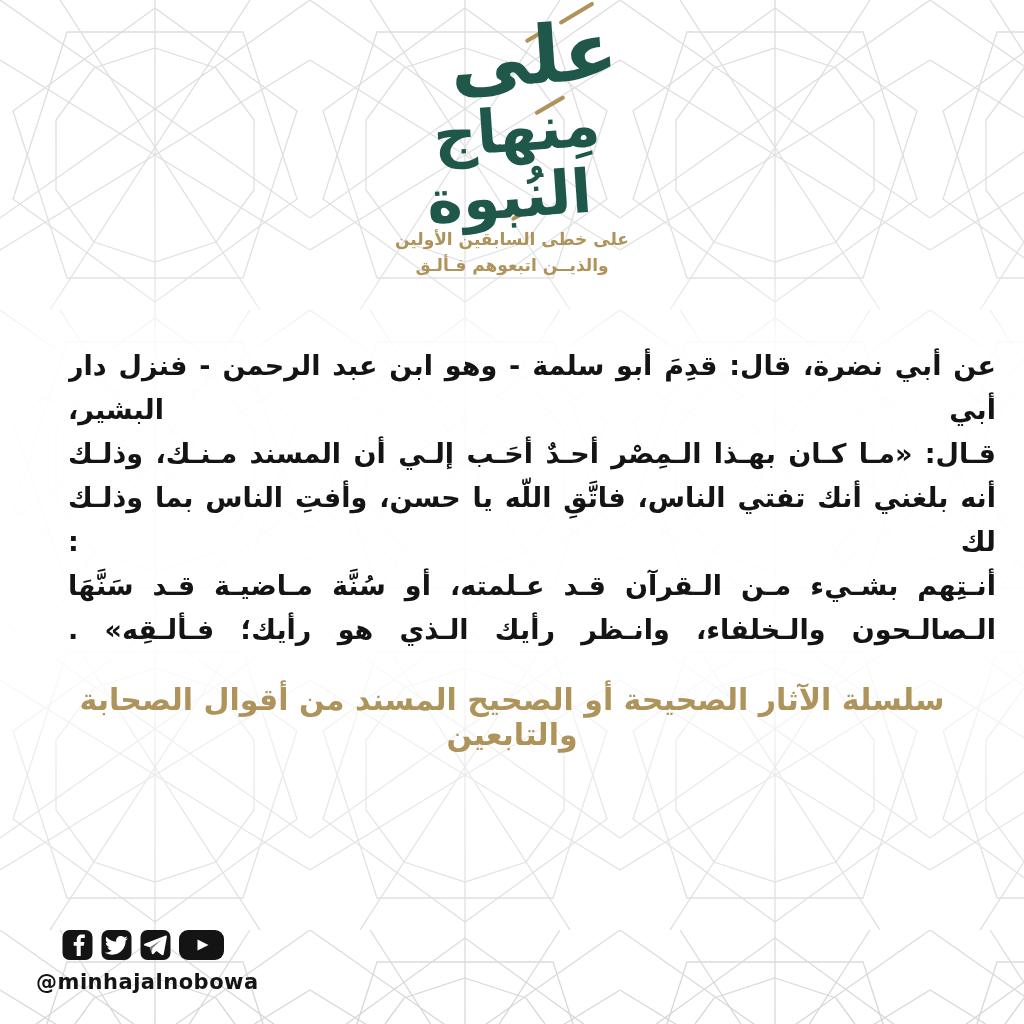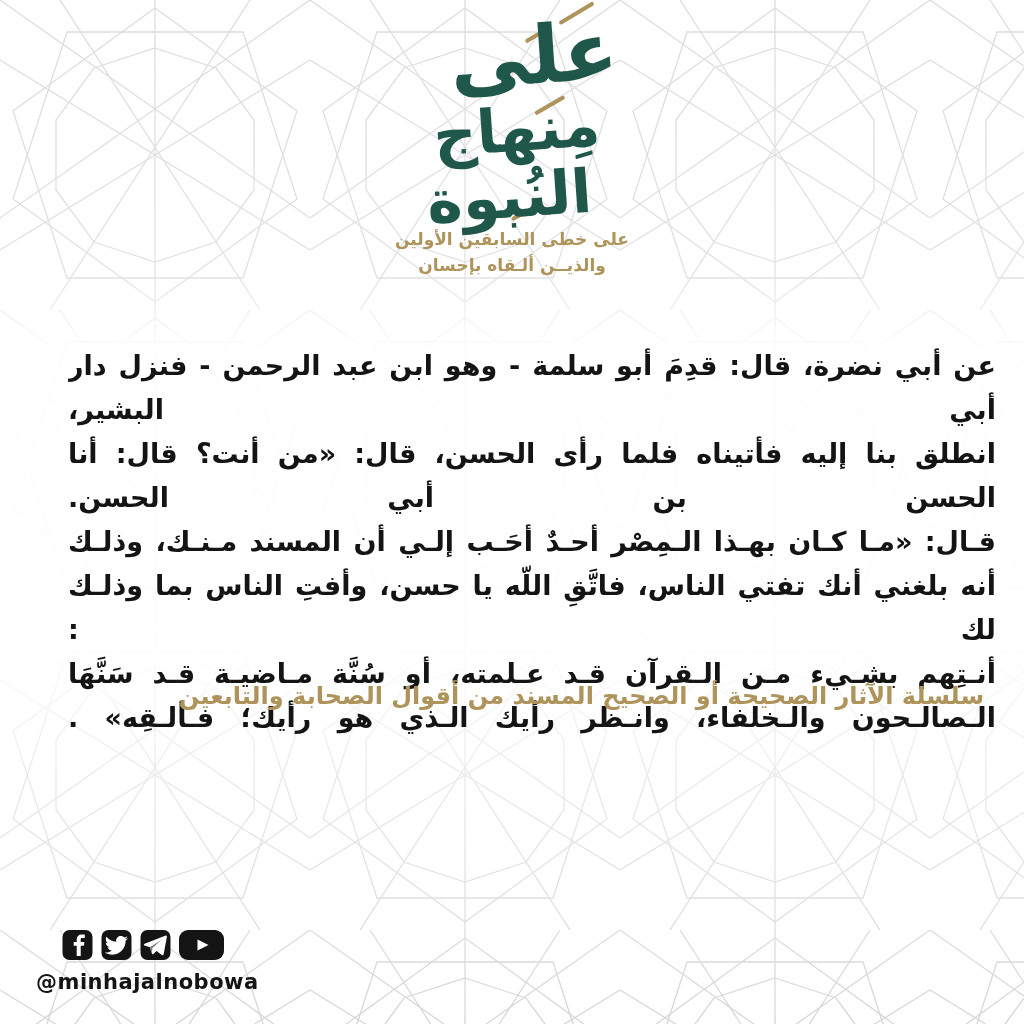--- a/index.html
+++ b/index.html
@@ -21,22 +21,22 @@
   .acc-c{width:34px;top:86px;right:28px;transform:rotate(-26deg);}
   .acc-d{width:26px;top:192px;right:66px;transform:rotate(-24deg);}
   .tagline{color:var(--gold);font-size:17px;font-weight:600;line-height:1.55;direction:rtl;}
   
   .athar{position:absolute;top:344px;right:28px;left:28px;direction:rtl;color:var(--ink);margin-left:40px;}
   .athar .line{
     font-size:27px;font-weight:bold;line-height:44px;
     text-align:justify;text-align-last:justify;overflow:hidden;white-space:normal;
   }
   
-  .series{position:absolute;top:682px;left:40px;right:40px;text-align:right;
-    color:var(--gold);font-size:24px;font-weight:700;direction:rtl;}
+  .series{position:absolute;top:682px;left:40px;right:40px;text-align:center;
+    color:var(--gold);font-size:30px;font-weight:700;direction:rtl;}
   
   .social{position:absolute;left:62px;top:930px;display:flex;gap:8px;align-items:center;}
   .social .icon{display:inline-block;line-height:0;cursor:pointer;}
   .handle{position:absolute;left:36px;top:970px;font-size:21px;font-weight:bold;
     letter-spacing:.5px;color:var(--ink);}
 </style>
 </head>
 <body>
 
 <div class="canvas">
@@ -76,27 +76,26 @@
       <span class="acc acc-a"></span>
       <span class="acc acc-b"></span>
       <span class="acc acc-c"></span>
       <span class="acc acc-d"></span>
       <div class="logo-l1">على</div>
       <div class="logo-l2">مِنهاج</div>
       <div class="logo-l3">النُبوة</div>
     </div>
     <div class="tagline">
       <div>على خطى السابقين الأولين</div>
-      <div>والذيــن ألـقاه بإحسان</div>
+      <div>والذيــن اتبعوهم فـألـق</div>
     </div>
   </div>
 
   <div class="athar" dir="rtl">
     <div class="line">عن أبي نضرة، قال: قدِمَ أبو سلمة - وهو ابن عبد الرحمن - فنزل دار أبي البشير،</div>
-    <div class="line">انطلق بنا إليه فأتيناه فلما رأى الحسن، قال: «من أنت؟ قال: أنا الحسن بن أبي الحسن.</div>
     <div class="line">قـال: «مـا كـان بهـذا الـمِصْر أحـدٌ أحَـب إلـي أن المسند مـنـك، وذلـك</div>
     <div class="line">أنه بلغني أنك تفتي الناس، فاتَّقِ اللّه يا حسن، وأفتِ الناس بما وذلـك لك :</div>
     <div class="line">أنـتِهم بشـيء مـن الـقرآن قـد عـلمته، أو سُنَّة مـاضيـة قـد سَنَّهَا</div>
     <div class="line">الـصالـحون والـخلفاء، وانـظر رأيك الـذي هو رأيك؛ فـألـقِه» .</div>
   </div>
 
   <div class="series">سلسلة الآثار الصحيحة أو الصحيح المسند من أقوال الصحابة والتابعين</div>
 
   <div class="social">
     <span class="icon">

